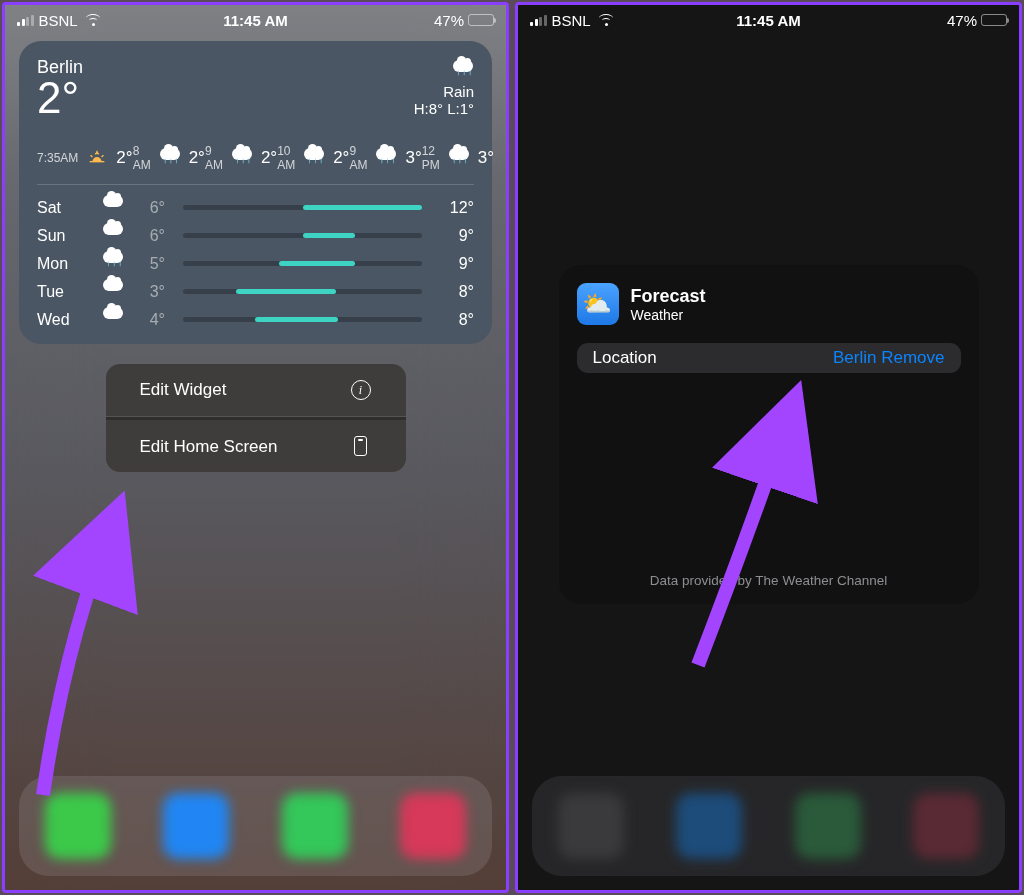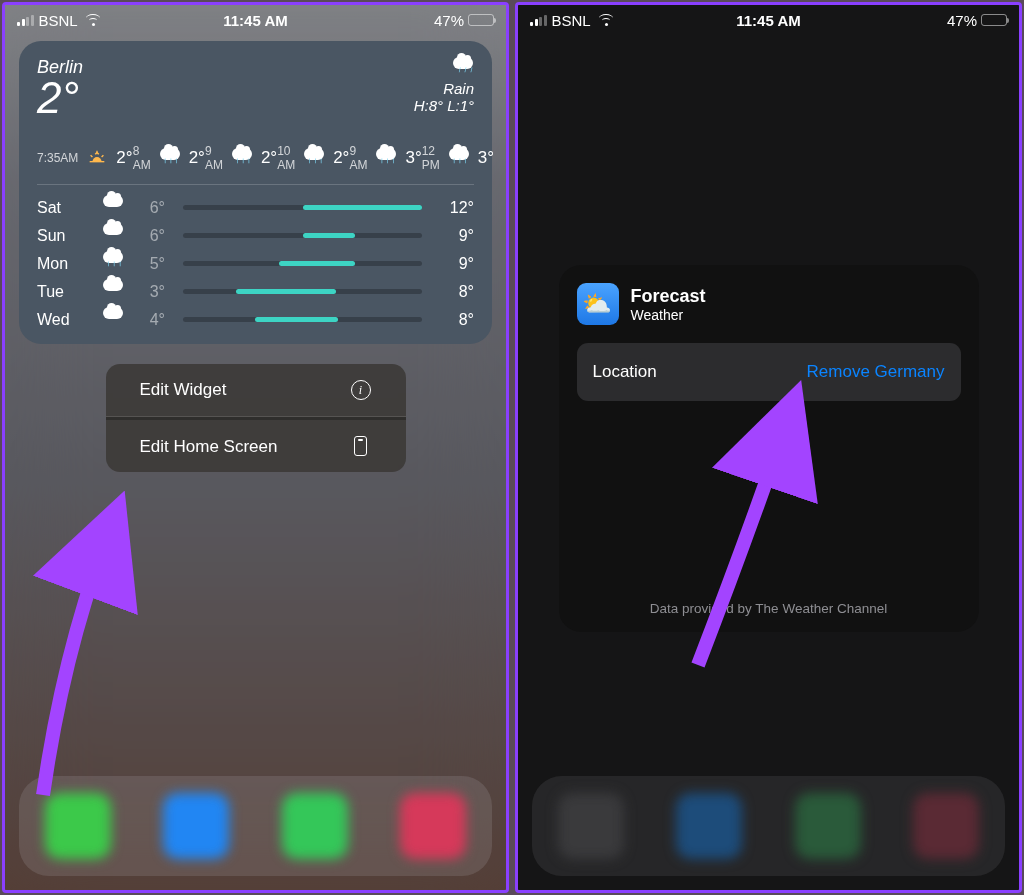--- a/index.html
+++ b/index.html
@@ -62,21 +62,21 @@
 
   
   .widget {
     position: relative;
     margin: 8px 14px 0;
     background: #4a5663;
     border-radius: 22px;
     padding: 16px 18px 12px;
     z-index: 5;
   }
-  .w-header { display:flex; justify-content:space-between; align-items:flex-start;font-style:italic;}
+  .w-header { display:flex; justify-content:space-between; align-items:center;}
   .city { font-size:18px; font-weight:400;}
   .temp-big { font-size:44px; font-weight:300; line-height:1; margin-top:-2px;}
   .cond-right { text-align:right;}
   .rain-icon-sm { font-size:20px; line-height:1;}
   .cond-label { font-size:15px;}
   .hilo { font-size:15px;}
   .hourly { display:flex; justify-content:space-between; margin-top:24px; padding-bottom:12px; border-bottom:1px solid rgba(255,255,255,0.18);}
   .hour { display:flex; flex-direction:row; align-items:center; gap:8px; font-size:13px;}
   .hour .t { color:rgba(255,255,255,0.75); font-size:12px; font-weight:500;}
   .hour .ic { font-size:20px; height:22px; display:flex; align-items:center;}
@@ -136,21 +136,21 @@
     background:#111;
     border-radius:22px;
     padding:18px 18px 16px;
     z-index:5;
   }
   .sheet-header { display:flex; gap:12px; align-items:center;}
   .app-icon { width:42px; height:42px; border-radius:9px; background:linear-gradient(to bottom,#4aa3ff 0%, #1e78e6 100%); display:flex; align-items:center; justify-content:center; font-size:24px;}
   .sheet-title { font-size:18px; font-weight:600; color:#fff;}
   .sheet-sub { font-size:14px; color:#ffffff;}
   .sheet-desc { color:#8e8e93; font-size:16px; margin-top:16px; line-height:1.35;}
-  .loc-row { margin-top:18px; background:#2c2c2e; border-radius:11px; padding:19px 16px; display:flex; justify-content:space-between; align-items:center; font-size:17px;}
+  .loc-row { margin-top:18px; background:#2c2c2e; border-radius:11px; padding:5px 16px; display:flex; justify-content:space-between; align-items:center; font-size:17px;}
   .loc-val { color:#0a84ff;}
   .attrib { text-align:center; color:#8e8e93; font-size:13.5px; margin-top:200px;}
 
   .dock-right { position:absolute; bottom:14px; left:14px; right:14px; height:100px;
     background: rgba(90,90,95,0.25); border-radius:30px; display:flex; justify-content:space-around; align-items:center; z-index:2;}
 
   .cloud-rain { position:relative; width:22px; height:20px; display:inline-block;}
   .cloud-rain .cl { width:20px; height:12px; background:#fff; border-radius:10px; position:absolute; top:0; left:1px;}
   .cloud-rain .cl::before{content:'';position:absolute;width:9px;height:9px;background:#fff;border-radius:50%;top:-4px;left:4px;}
   .cloud-rain .cl::after{content:'';position:absolute;width:7px;height:7px;background:#fff;border-radius:50%;top:-2px;left:11px;}
@@ -368,21 +368,21 @@
   <div class="sheet">
     <div class="sheet-header">
       <div class="app-icon">⛅</div>
       <div>
         <div class="sheet-title">Forecast</div>
         <div class="sheet-sub">Weather</div>
       </div>
     </div>
     <div class="loc-row">
       <span>Location</span>
-      <span class="loc-val">Remove Germany</span>
+      <span class="loc-val">Berlin Remove</span>
     </div>
     <div class="attrib">Data provided by The Weather Channel</div>
   </div>
 
   <div class="dock-right">
     <div class="dock-app" style="background:#3a3a3c"></div>
     <div class="dock-app" style="background:#1d4c7a"></div>
     <div class="dock-app" style="background:#2a5a3a"></div>
     <div class="dock-app" style="background:#5a2a34"></div>
   </div>

